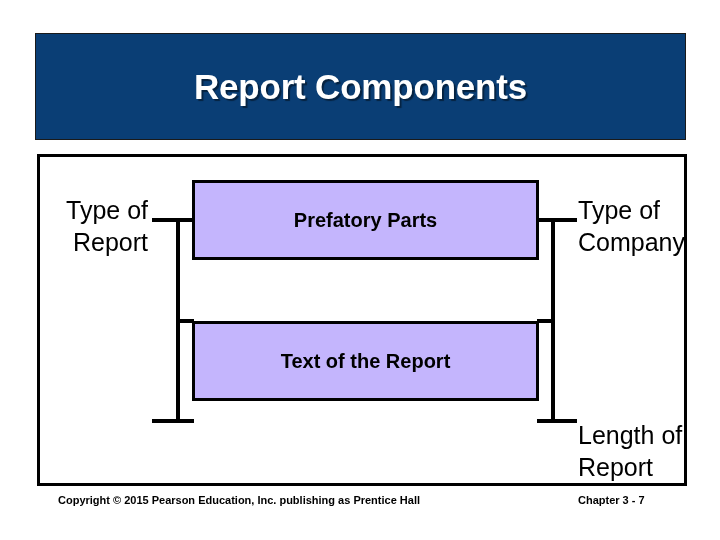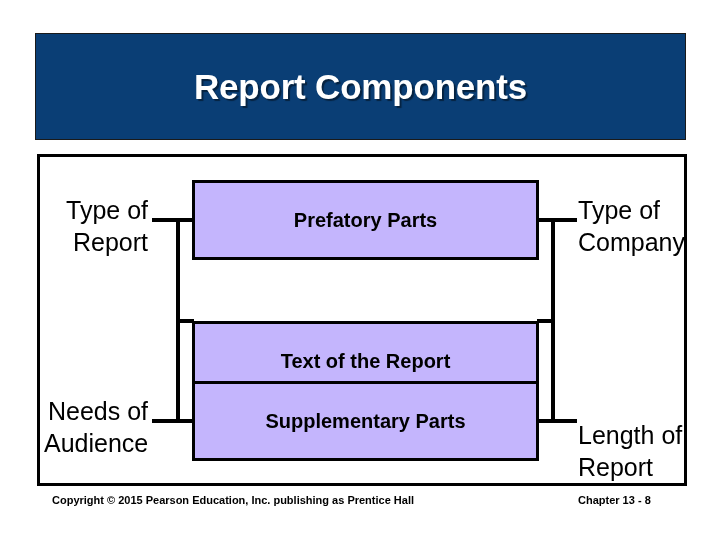--- a/index.html
+++ b/index.html
@@ -172,21 +172,21 @@
     text-align: left;
   }
   #side-label-type-of-report   { top: 194px; }
   #side-label-needs-of-audience{ top: 395px; }
   #side-label-type-of-company  { top: 194px; }
   #side-label-length-of-report { top: 395px; margin-top: 24px; }
 
   
   #footer-copyright {
     position: absolute;
-    left: 52px;
+    left: 58px;
     top: 494px;
     font-size: 11px;
     font-weight: bold;
     color: #000000;
     white-space: nowrap;
   }
   #footer-chapter {
     position: absolute;
     left: 578px;
     top: 494px;
@@ -220,30 +220,25 @@
   <div class="branch-right" id="branch-right-2"></div>
   <div class="stub-right" id="stub-right-top"></div>
   <div class="stub-right" id="stub-right-bottom"></div>
 
   <div class="stage-box" id="stage-box-0">
     <span class="stage-label">Prefatory Parts</span>
   </div>
   <div class="stage-box" id="stage-box-1">
     <span class="stage-label">Text of the Report</span>
   </div>
-  <div class="stage-box" id="stage-box-2">
-    <span class="stage-label">Supplementary Parts</span>
-  </div>
 
   <div class="side-label side-label-left" id="side-label-type-of-report">Type of
 Report</div>
-  <div class="side-label side-label-left" id="side-label-needs-of-audience">Needs of
-Audience</div>
 
   <div class="side-label side-label-right" id="side-label-type-of-company">Type of
 Company</div>
   <div class="side-label side-label-right" id="side-label-length-of-report">Length of
 Report</div>
 
   <div id="footer-copyright">Copyright © 2015 Pearson Education, Inc. publishing as Prentice Hall</div>
-  <div id="footer-chapter">Chapter 13 - 8</div>
+  <div id="footer-chapter">Chapter 3 - 7</div>
 
 </div>
 
 </body></html>

